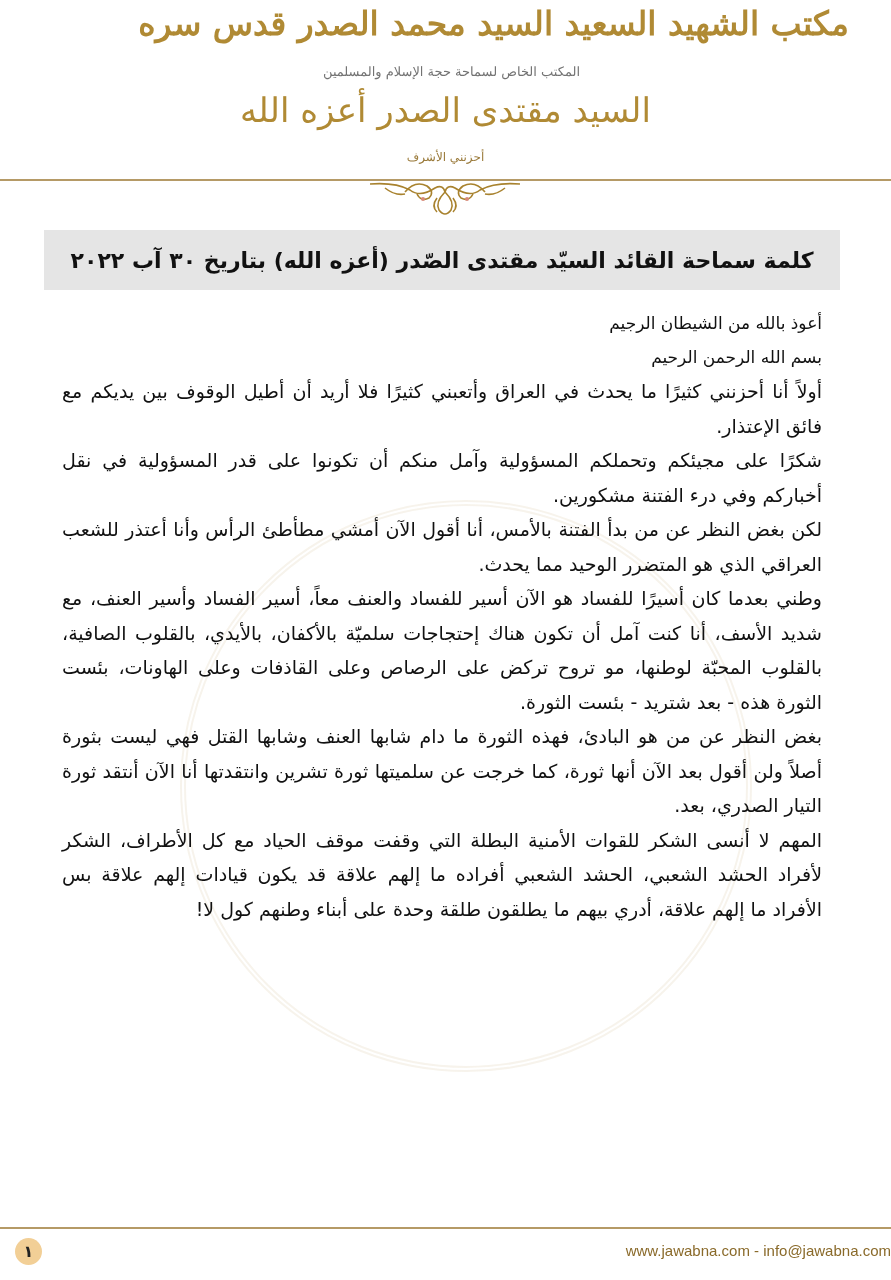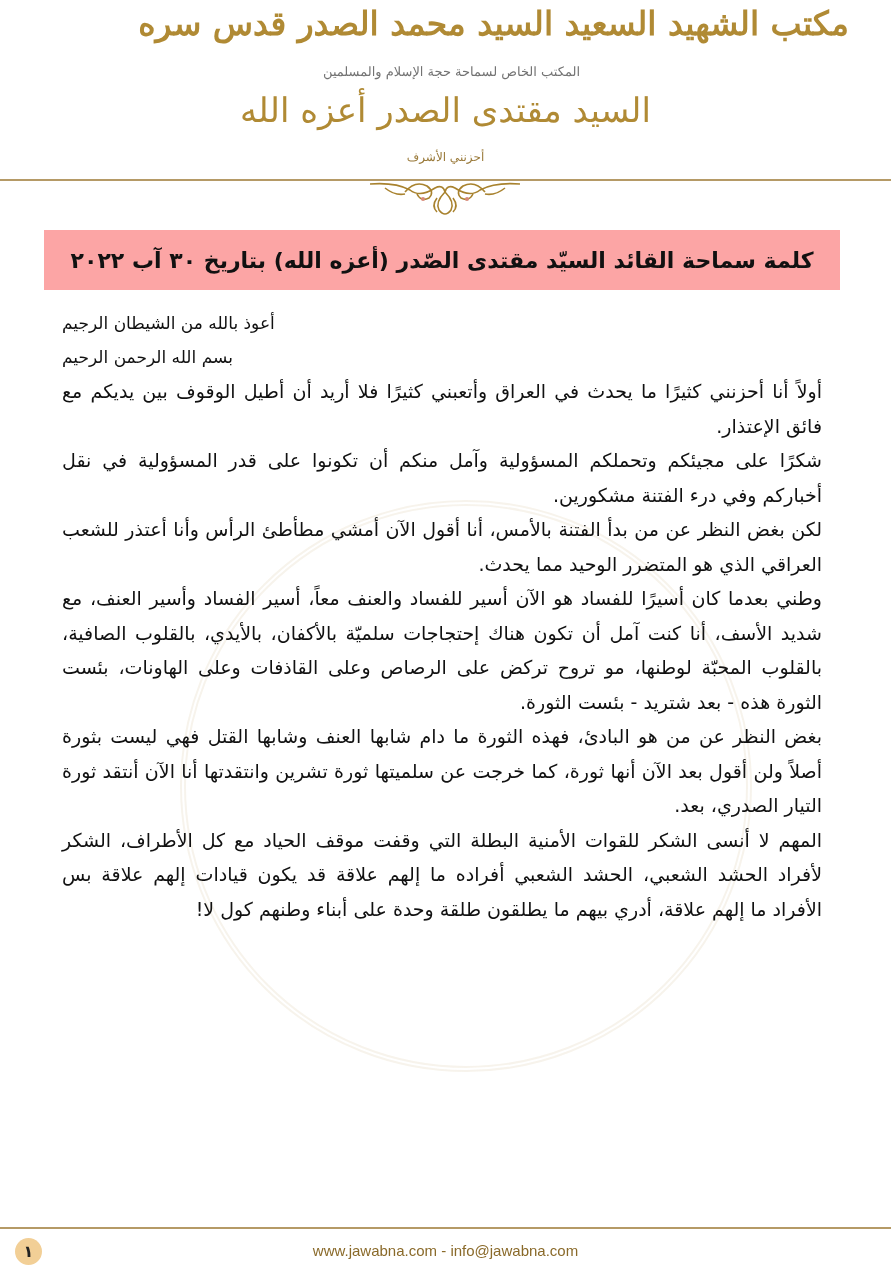--- a/index.html
+++ b/index.html
@@ -9,39 +9,39 @@
   }
   .header { position: absolute; left: 0; top: 0; width: 891px; height: 225px; }
   .hdr-line { position: absolute; left: 0; width: 891px; text-align: center; color: #a8822e; direction: rtl; }
   .hdr-main { top: 4px; font-family: "DejaVu Serif", serif; font-size: 33px; font-weight: bold; letter-spacing: 0; color: #b08a34; padding-left: 48px; }
   .hdr-sub { top: 64px; font-family: "DejaVu Serif", serif; font-size: 13px; color: #737373; margin-left: 6px; }
   .hdr-name { top: 90px; font-family: "DejaVu Serif", serif; font-size: 34px; font-weight: normal; color: #b08a34; }
   .hdr-city { top: 150px; font-family: "DejaVu Serif", serif; font-size: 12px; color: #9a7a3a; }
   .hdr-rule { position: absolute; left: 0; top: 179px; width: 891px; height: 2px; background: #b59a66; }
   .ornament { position: absolute; left: 365px; top: 176px; width: 160px; height: 44px; }
   .title-band {
-    position: absolute; left: 44px; top: 230px; width: 796px; height: 60px; background: #fca5a5;
+    position: absolute; left: 44px; top: 230px; width: 796px; height: 60px; background: #e5e5e5;
     display: flex; align-items: center; justify-content: center; direction: rtl;
   }
   .title-text { font-family: "DejaVu Sans", sans-serif; font-weight: bold; font-size: 22px; color: #111; }
   .watermark {
     position: absolute; left: 180px; top: 500px; width: 560px; height: 560px;
     border: 6px double #f4efe4; border-radius: 50%; opacity: 0.7;
   }
   .body-text { position: absolute; left: 62px; top: 306px; width: 760px; direction: rtl; text-align: justify; }
-  .centered { text-align: left; font-size: 17px; line-height: 34px; }
+  .centered { text-align: right; font-size: 17px; line-height: 34px; }
   .para { font-size: 19px; line-height: 34.5px; text-align: justify; text-align-last: right; }
   .footer-rule { position: absolute; left: 0; top: 1227px; width: 891px; height: 2px; background: #b59a66; }
   .page-num {
     position: absolute; left: 15px; top: 1238px; width: 27px; height: 27px; border-radius: 50%;
     background: #f2cf96; display: flex; align-items: center; justify-content: center;
     font-size: 16px; font-weight: bold; color: #222;
   }
   .footer-contact {
-    position: absolute; left: 0; top: 1242px; width: 891px; text-align: center;
+    position: absolute; left: 0; top: 1242px; width: 891px; text-align: right;
     font-family: "Liberation Sans", sans-serif; font-size: 15px; color: #8a6a2a;
   }
 </style>
 </head>
 <body>
 
 <div class="header">
   <div class="hdr-line hdr-main">مكتب الشهيد السعيد السيد محمد الصدر قدس سره</div>
   <div class="hdr-line hdr-sub">المكتب الخاص لسماحة حجة الإسلام والمسلمين</div>
   <div class="hdr-line hdr-name">السيد مقتدى الصدر أعزه الله</div>

